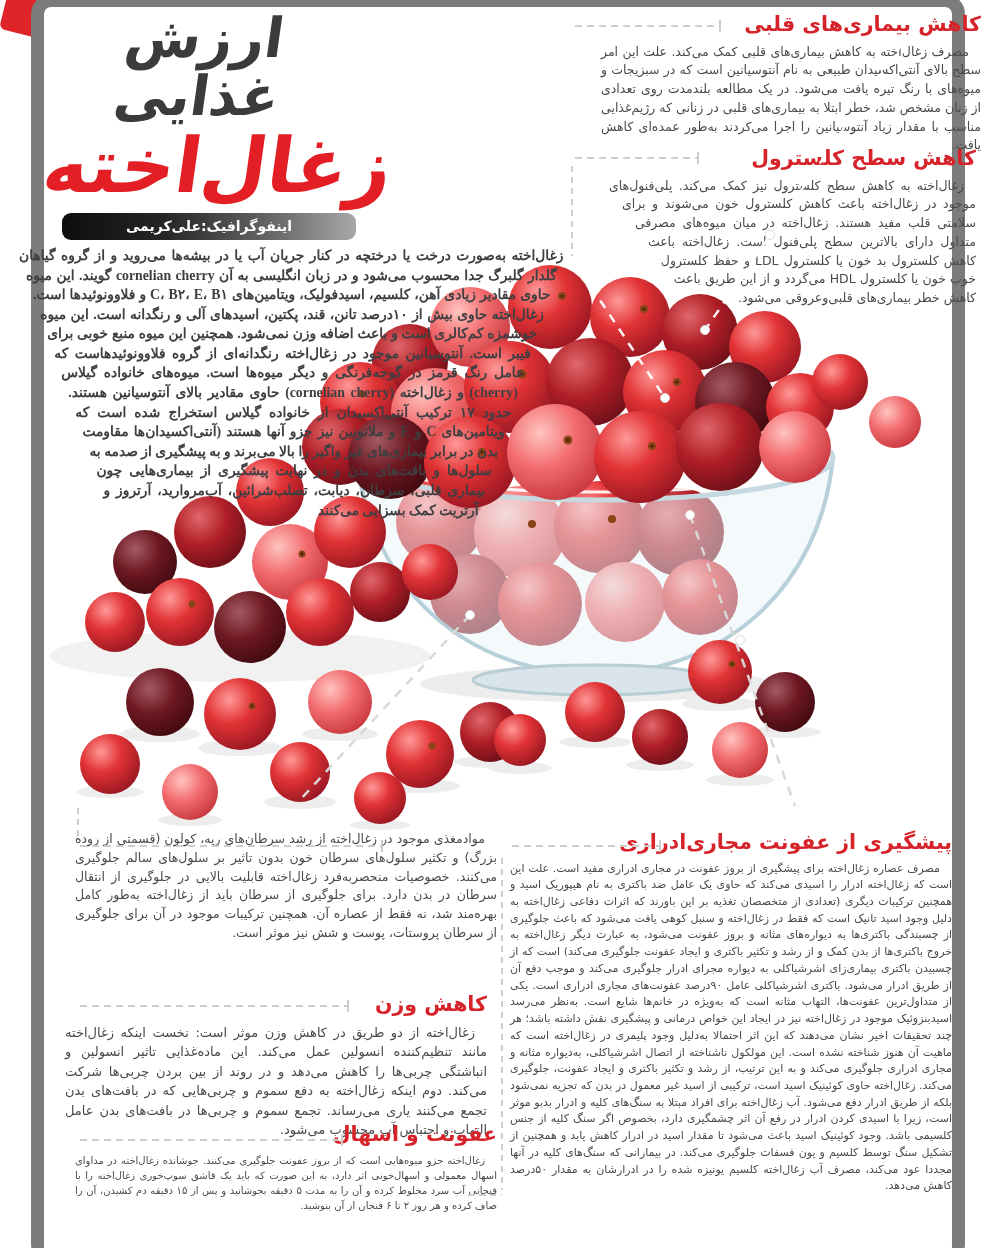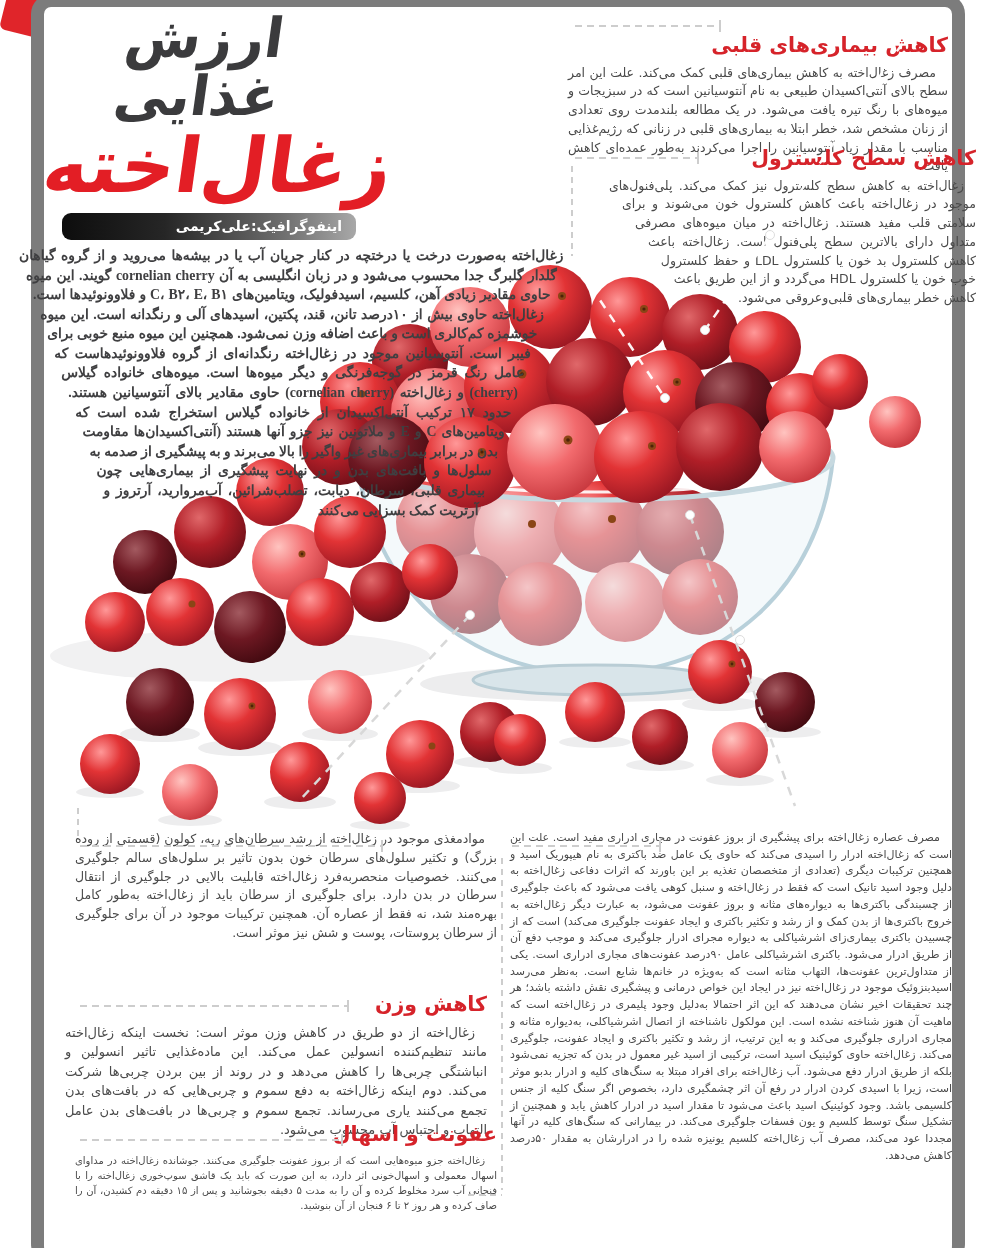--- a/index.html
+++ b/index.html
@@ -20,31 +20,31 @@
 
   
   .title-block { position:absolute; left:52px; top:10px; width:286px; text-align:center;
     transform:skewX(-8deg); z-index:4; }
   .title-line1 { font-size:55px; font-weight:bold; color:#3b3b3d; line-height:1.05;
     letter-spacing:-1px; }
   .title-line2 { font-size:76px; font-weight:bold; color:#e31e25; line-height:1.05;
     letter-spacing:-2px; }
   .credit-bar { position:absolute; left:62px; top:213px; width:294px; height:27px;
     border-radius:9px; background:linear-gradient(90deg,#0d0d0d 0%,#262626 35%,#6e6e6e 75%,#a8a8a8 100%);
-    color:#fff; font-size:14px; font-weight:bold; line-height:26px; text-align:right;
+    color:#fff; font-size:14px; font-weight:bold; line-height:26px; text-align:center;
     padding:0 14px; direction:rtl; z-index:4; }
 
   
   .sec { position:absolute; direction:rtl; z-index:4; }
   .sec h2 { font-size:20.5px; font-weight:bold; color:#d6232a; text-align:right;
     line-height:1.2; margin-bottom:6px; }
   .sec p { font-size:12.5px; color:#4a4a4a; text-align:justify; text-justify:inter-word;
     line-height:1.5; text-indent:12px; }
 
-  .sec-heart       { left:568px; top:12px;  width:380px;margin-top:21px; }
+  .sec-heart       { left:601px; top:12px;  width:380px; }
   .sec-cholesterol { left:596px; top:146px; width:380px; }
   .sec-cholesterol .cut-left { float:left; width:175px; height:165px; margin-top:88px;
     shape-outside:polygon(0 0, 0 100%, 100% 100%); }
 
   .intro { position:absolute; left:12px; top:246px; width:558px; direction:rtl; z-index:4; }
   .intro p { font-size:13.8px; font-weight:bold; color:#3f3f41; text-align:justify;
     text-justify:inter-word; line-height:1.42;font-family:Liberation Serif, serif; }
   .intro .cut-right { float:right; width:150px; height:300px; margin-top:150px;
     shape-outside:polygon(100% 0, 100% 100%, 0 100%); }
   .intro .cut-left  { float:left; width:160px; height:210px; margin-top:235px;
@@ -284,17 +284,18 @@
       <h2>کاهش وزن</h2>
       <p>زغال‌اخته از دو طریق در کاهش وزن موثر است: نخست اینکه زغال‌اخته مانند تنظیم‌کننده انسولین عمل می‌کند. این ماده‌غذایی تاثیر انسولین و انباشتگی چربی‌ها را کاهش می‌دهد و در روند از بین بردن چربی‌ها شرکت می‌کند. دوم اینکه زغال‌اخته به دفع سموم و چربی‌هایی که در بافت‌های بدن تجمع می‌کنند یاری می‌رساند. تجمع سموم و چربی‌ها در بافت‌های بدن عامل التهاب و احتباس آب محسوب می‌شود.</p>
     </div>
 
     <div class="sec sec-infection">
       <h2>عفونت و اسهال</h2>
       <p>زغال‌اخته جزو میوه‌هایی است که از بروز عفونت جلوگیری می‌کنند. جوشانده زغال‌اخته در مداوای اسهال معمولی و اسهال‌خونی اثر دارد، به این صورت که باید یک قاشق سوپ‌خوری زغال‌اخته را با فنجانی آب سرد مخلوط کرده و آن را به مدت ۵ دقیقه بجوشانید و پس از ۱۵ دقیقه دم کشیدن، آن را صاف کرده و هر روز ۲ تا ۶ فنجان از آن بنوشید.</p>
     </div>
 
     <div class="sec sec-urinary">
+      <h2>پیشگیری از عفونت مجاری‌ادراری</h2>
       <p>مصرف عصاره زغال‌اخته برای پیشگیری از بروز عفونت در مجاری ادراری مفید است. علت این است که زغال‌اخته ادرار را اسیدی می‌کند که حاوی یک عامل ضد باکتری به نام هیپوریک اسید و همچنین ترکیبات دیگری (تعدادی از متخصصان تغذیه بر این باورند که اثرات دفاعی زغال‌اخته به دلیل وجود اسید تانیک است که فقط در زغال‌اخته و سنبل کوهی یافت می‌شود که باعث جلوگیری از چسبندگی باکتری‌ها به دیواره‌های مثانه و بروز عفونت می‌شود، به عبارت دیگر زغال‌اخته به خروج باکتری‌ها از بدن کمک و از رشد و تکثیر باکتری و ایجاد عفونت جلوگیری می‌کند) است که از چسبیدن باکتری بیماری‌زای اشرشیاکلی به دیواره مجرای ادرار جلوگیری می‌کند و موجب دفع آن از طریق ادرار می‌شود. باکتری اشرشیاکلی عامل ۹۰درصد عفونت‌های مجاری ادراری است. یکی از متداول‌ترین عفونت‌ها، التهاب مثانه است که به‌ویژه در خانم‌ها شایع است. به‌نظر می‌رسد اسیدبنزوئیک موجود در زغال‌اخته نیز در ایجاد این خواص درمانی و پیشگیری نقش داشته باشد؛ هر چند تحقیقات اخیر نشان می‌دهند که این اثر احتمالا به‌دلیل وجود پلیمری در زغال‌اخته است که ماهیت آن هنوز شناخته نشده است. این مولکول ناشناخته از اتصال اشرشیاکلی، به‌دیواره مثانه و مجاری ادراری جلوگیری می‌کند و به این ترتیب، از رشد و تکثیر باکتری و ایجاد عفونت، جلوگیری می‌کند. زغال‌اخته حاوی کوئینیک اسید است، ترکیبی از اسید غیر معمول در بدن که تجزیه نمی‌شود بلکه از طریق ادرار دفع می‌شود. آب زغال‌اخته برای افراد مبتلا به سنگ‌های کلیه و ادرار بدبو موثر است، زیرا با اسیدی کردن ادرار در رفع آن اثر چشمگیری دارد، بخصوص اگر سنگ کلیه از جنس کلسیمی باشد. وجود کوئینیک اسید باعث می‌شود تا مقدار اسید در ادرار کاهش یابد و همچنین از تشکیل سنگ توسط کلسیم و یون فسفات جلوگیری می‌کند. در بیمارانی که سنگ‌های کلیه در آنها مجددا عود می‌کند، مصرف آب زغال‌اخته کلسیم یونیزه شده را در ادرارشان به مقدار ۵۰درصد کاهش می‌دهد.</p>
     </div>
 
   </div>
 </div>
 
 </body></html>

